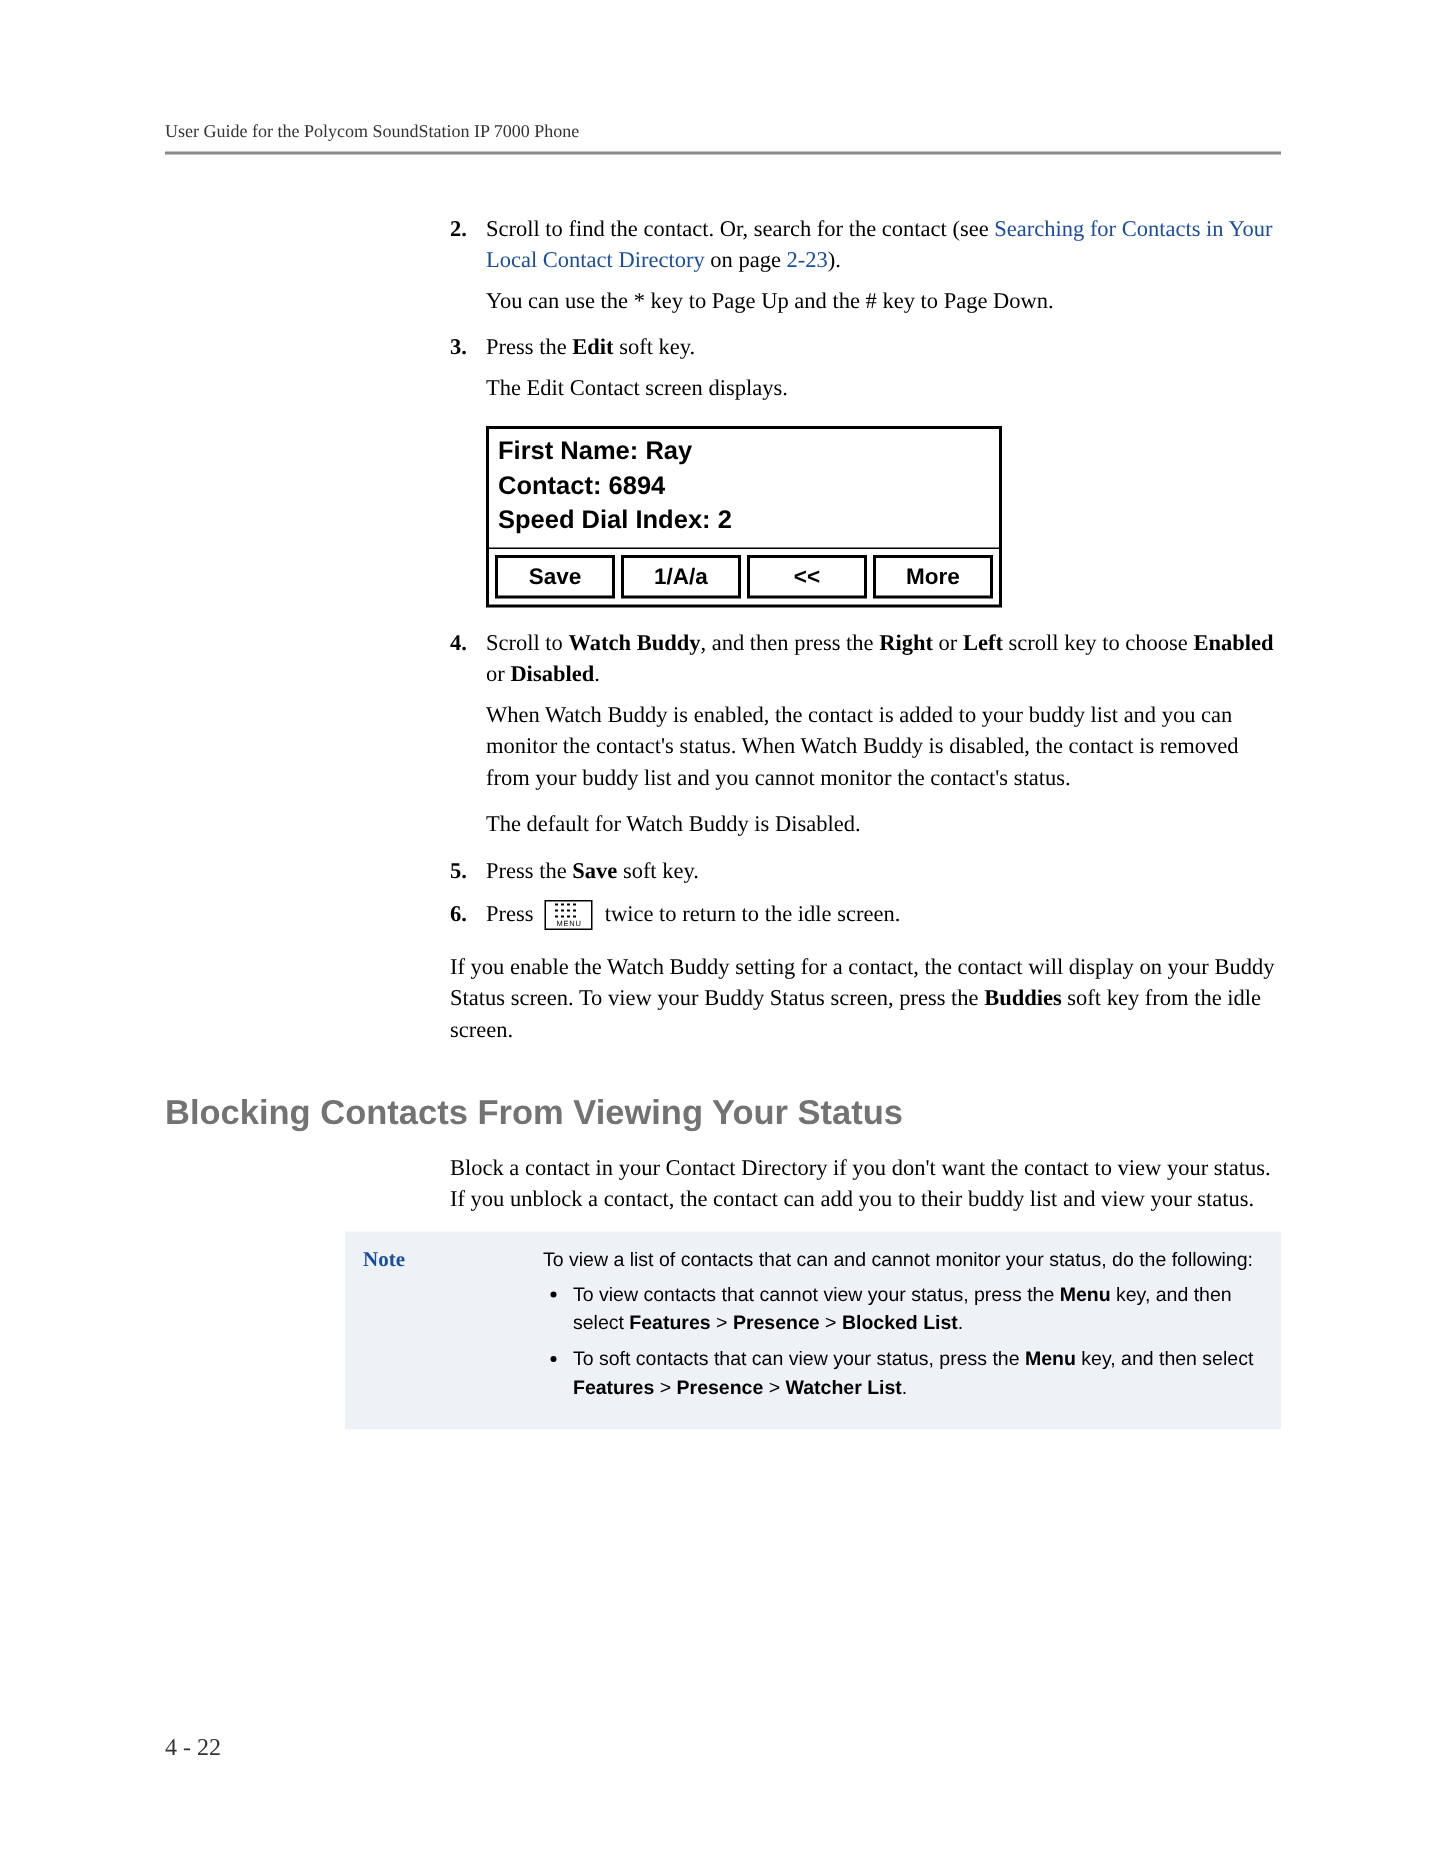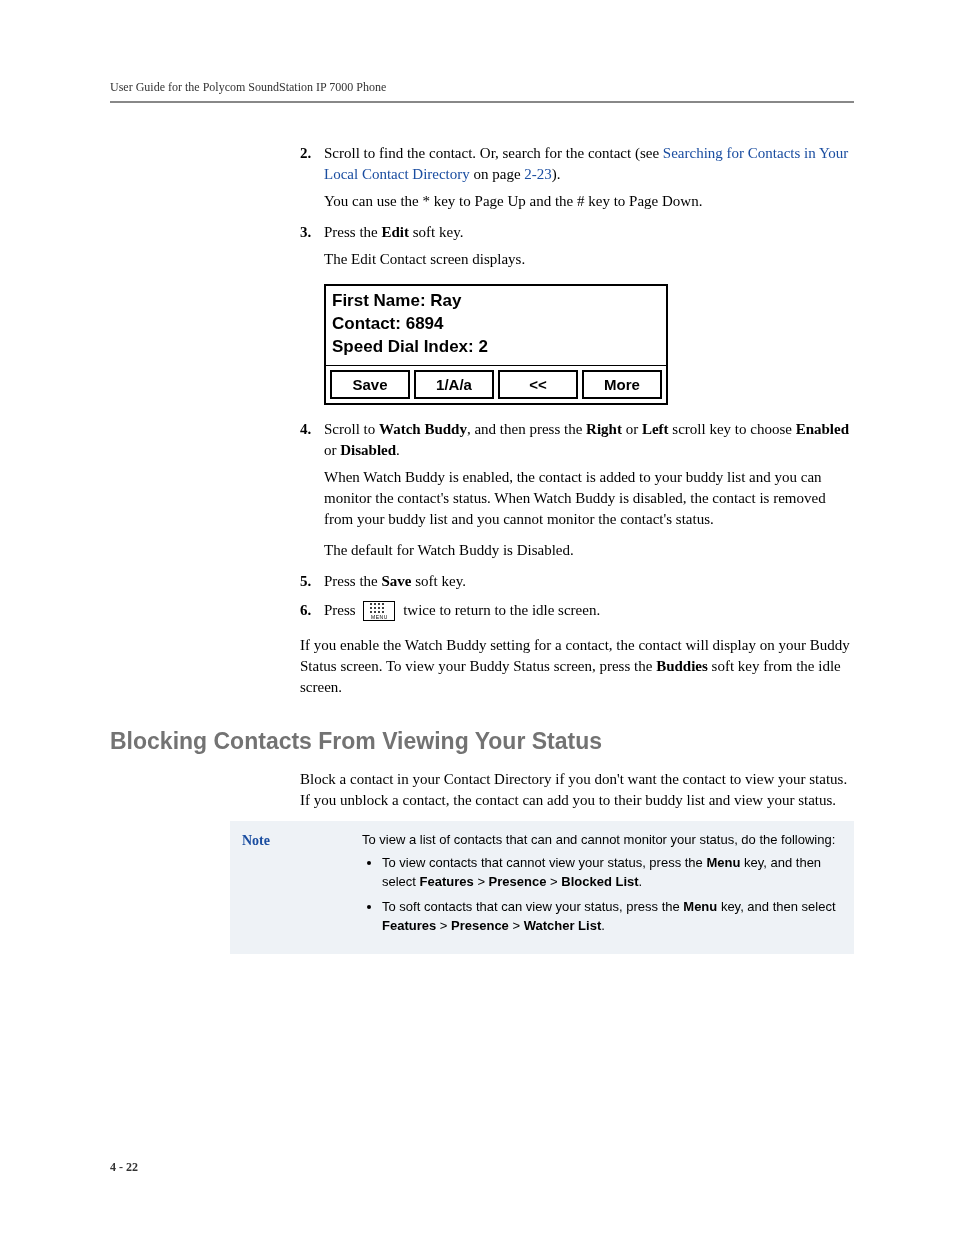--- a/index.html
+++ b/index.html
@@ -154,23 +154,22 @@
     margin: 4px 0 0 0;
     padding-left: 20px;
   }
   .note-block li {
     margin-bottom: 6px;
   }
   .footer-pg {
     position: absolute;
     bottom: 60px;
     left: 110px;
-    font-size: 12px;
+    font-size: 16px;
     color: #333;
-    font-weight: bold;
   }
 </style>
 </head>
 <body>
 
 <div class="page">
 
   <div class="header-line">User Guide for the Polycom SoundStation IP 7000 Phone</div>
   <hr class="header-rule">
 

